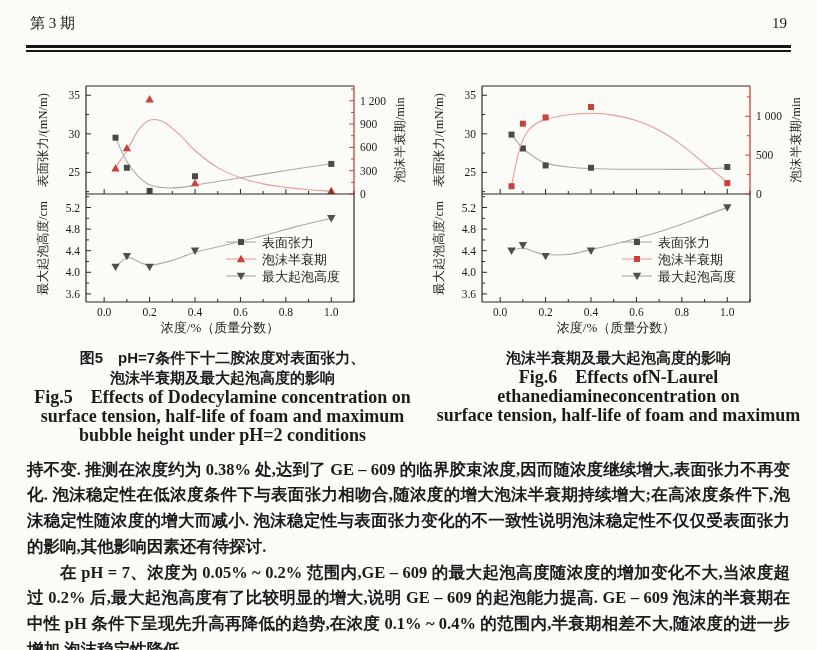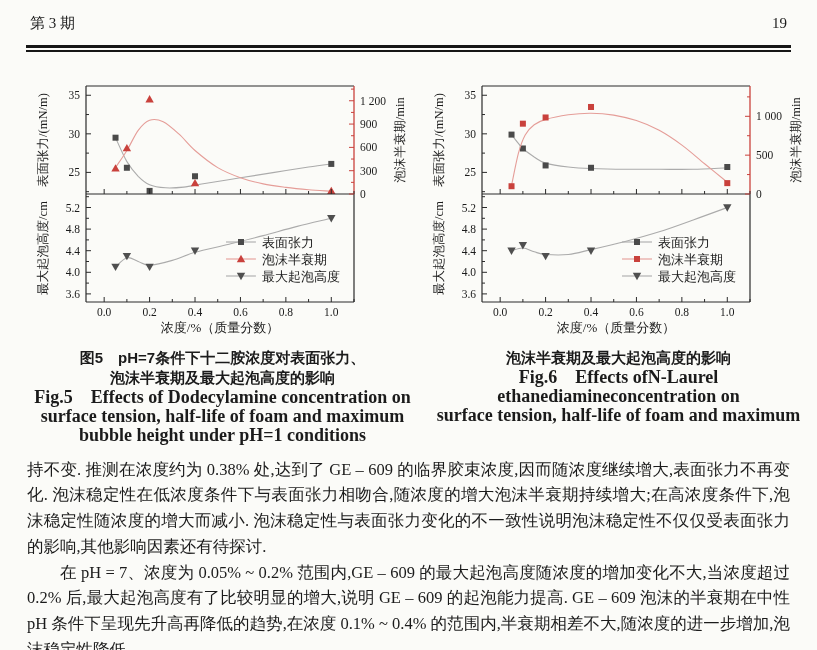--- a/index.html
+++ b/index.html
@@ -21,21 +21,21 @@
   }
   .figure-col{width:385px;}
   svg.chart{display:block;}
   .cap{margin-top:12px;text-align:center;}
   .cap-zh{font-family:"Liberation Sans","DejaVu Sans",sans-serif;font-weight:bold;font-size:15px;line-height:20px;}
   .cap-en{font-family:"Liberation Serif","DejaVu Serif",serif;font-weight:bold;font-size:18px;line-height:19px;}
   .body-text{
     margin:12px 27px 0 27px;
     font-size:16.5px;line-height:25.8px;text-align:justify;
   }
-  .body-text p{margin:0;}
+  .body-text p{margin:0;font-weight:bold;}
   .body-text p.indent{text-indent:2em;}
 </style>
 </head>
 <body>
 
 <div class="page">
 
   <div class="header">
     <span>第 3 期</span>
     <span>19</span>
@@ -152,21 +152,21 @@
           <text x="232" y="185.5" font-size="13" font-family="&quot;Liberation Serif&quot;,&quot;DejaVu Serif&quot;,serif" fill="#1b1b1b" text-anchor="start">泡沫半衰期</text>
           <line x1="196" y1="198" x2="226" y2="198" stroke="#ababab" stroke-width="1.1"></line>
           <path d="M211,202.2 L206.8,194.8 L215.2,194.8 Z" fill="#4f4f4f"></path>
           <text x="232" y="202.5" font-size="13" font-family="&quot;Liberation Serif&quot;,&quot;DejaVu Serif&quot;,serif" fill="#1b1b1b" text-anchor="start">最大起泡高度</text>
         </svg>
       <div class="cap">
         <div class="cap-zh">图5　pH=7条件下十二胺浓度对表面张力、</div>
         <div class="cap-zh">泡沫半衰期及最大起泡高度的影响</div>
         <div class="cap-en">Fig.5　Effects of Dodecylamine concentration on</div>
         <div class="cap-en">surface tension, half-life of foam and maximum</div>
-        <div class="cap-en">bubble height under pH=1 conditions</div>
+        <div class="cap-en">bubble height under pH=2 conditions</div>
       </div>
     </div>
 
     <div class="figure-col">
       <svg class="chart" width="385" height="258" viewBox="0 0 385 258">
           <path d="M85.52542372881355,56.60000000000002 C87.4,58.9 93.1,66.8 96.9,70.5 C100.7,74.2 104.5,76.5 108.2,79.0 C112.0,81.4 113.9,83.5 119.6,85.1 C125.3,86.8 134.7,88.1 142.3,89.0 C149.9,89.9 155.6,90.2 165.0,90.5 C174.5,90.9 187.7,91.2 199.1,91.3 C210.4,91.4 221.8,91.3 233.2,91.3 C244.5,91.3 255.9,91.6 267.2,91.3 C278.6,91.1 295.6,90.0 301.3,89.8" fill="none" stroke="#ababab" stroke-width="1.1"></path>
           <rect x="82.52542372881355" y="53.60000000000002" width="6" height="6" fill="#4a4a4a"></rect>
           <rect x="93.88135593220338" y="67.48571428571428" width="6" height="6" fill="#4a4a4a"></rect>
           <rect x="116.59322033898304" y="84.45714285714287" width="6" height="6" fill="#4a4a4a"></rect>
           <rect x="162.01694915254237" y="86.77142857142856" width="6" height="6" fill="#4a4a4a"></rect>

